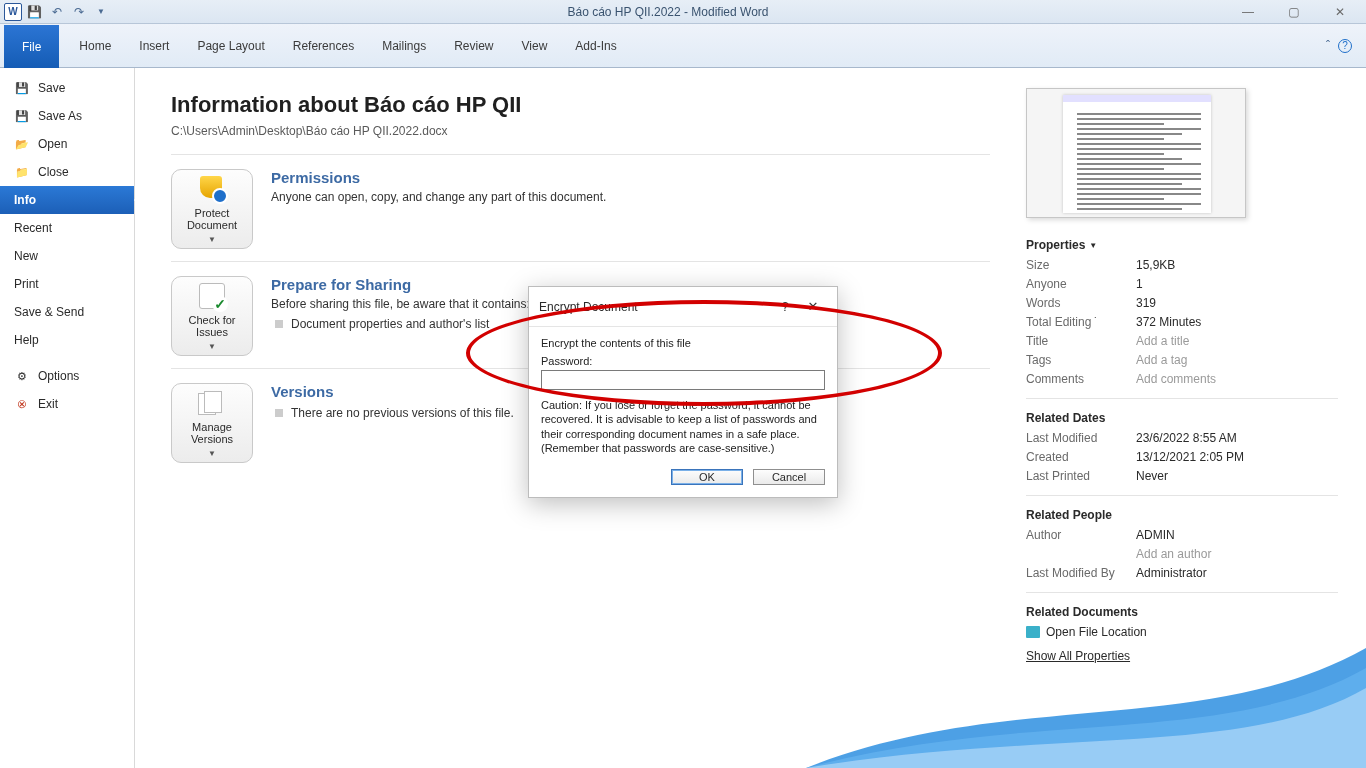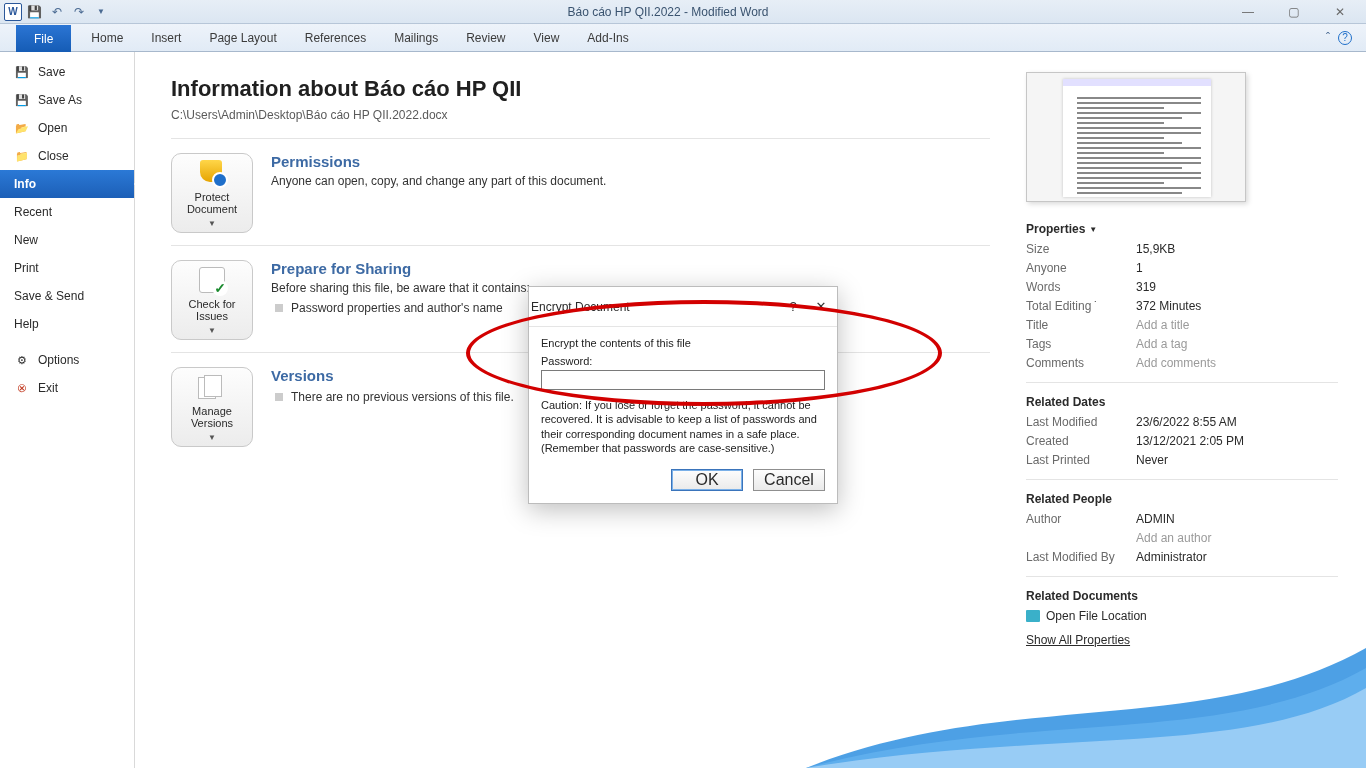--- a/index.html
+++ b/index.html
@@ -8,21 +8,21 @@
 
 .titlebar { height: 24px; background: linear-gradient(#e7eef6,#dbe6f2); display: flex; align-items: center; padding: 0 4px; border-bottom: 1px solid #b7c6d8; }
 .titlebar .qat { display: flex; align-items: center; gap: 4px; }
 .word-logo { width: 18px; height: 18px; background: #fff; border: 1px solid #2a579a; color: #2a579a; font-weight: bold; font-size: 10px; display: flex; align-items: center; justify-content: center; border-radius: 2px; }
 .qat-icon { width: 18px; height: 18px; display: flex; align-items: center; justify-content: center; color: #4a6a92; font-size: 12px; }
 .titlebar .title { flex: 1; text-align: center; font-size: 12px; color: #3a536f; }
 .win-controls { display: flex; gap: 2px; }
 .win-btn { width: 44px; height: 20px; display: flex; align-items: center; justify-content: center; color: #6a6a6a; font-size: 12px; }
 
 
-.tabs-row { height: 28px; display: flex; align-items: stretch; background: linear-gradient(#eef3fa,#e1ebf6); border-bottom: 1px solid #a7b8cc; padding-left: 16px; }
+.tabs-row { height: 44px; display: flex; align-items: stretch; background: linear-gradient(#eef3fa,#e1ebf6); border-bottom: 1px solid #a7b8cc; padding-left: 4px; }
 .tab { padding: 0 14px; display: flex; align-items: center; font-size: 12px; color: #3b3b3b; cursor: default; }
 .tab.file { background: linear-gradient(#2b75d4,#155cb5); color: #fff; margin-right: 6px; padding: 0 18px; position: relative; top:1px; }
 .tabs-row .help-icon { margin-left: auto; padding: 0 14px; display:flex; align-items:center; gap:8px; color:#4a6a92; }
 
 
 .backstage { display: flex; height: calc(768px - 50px); }
 .sidebar { width: 135px; background: #fff; border-right: 1px solid #d9d9d9; padding-top: 6px; }
 .side-item { height: 28px; display: flex; align-items: center; gap: 8px; padding: 0 14px; font-size: 12px; color: #2a2a2a; }
 .side-item .mini { width: 16px; height: 14px; display: inline-flex; align-items:center; justify-content:center; font-size:11px; }
 .side-item.active { background: linear-gradient(#2b79d6,#1c5fb7); color: #fff; position: relative; font-weight:600; }
@@ -58,29 +58,29 @@
 .prop-row .k { width: 110px; color: #6a6a6a; }
 .prop-row .v { color: #2a2a2a; }
 .prop-row .v.placeholder { color: #9a9a9a; text-align: right; }
 .prop-divider { height:1px; background:#e4e4e4; margin:12px 0; }
 .link-txt { text-decoration: underline; color:#2a2a2a; cursor:default; }
 .file-loc { display:flex; align-items:center; gap:6px; color:#2a2a2a; font-size:12px; margin:6px 0 10px; }
 .folder-ico { width:14px;height:12px;background:#3ab0c9;border-radius:1px; }
 
 
 .dialog { position: absolute; left: 528px; top: 286px; width: 310px; background: #fff; border: 1px solid #bcbcbc; box-shadow: 0 6px 24px rgba(0,0,0,0.25); }
-.dialog .dlg-title { height: 40px; display: flex; align-items: center; padding: 0 2px; font-size: 12px; border-bottom: 1px solid #e5e5e5; }
+.dialog .dlg-title { height: 40px; display: flex; align-items: center; padding: 0 10px; font-size: 12px; border-bottom: 1px solid #e5e5e5; }
 .dlg-title .spacer { flex:1; }
 .dlg-title .dlg-icon { width:28px; text-align:center; color:#333; font-size:13px; }
 .dialog .dlg-body { padding: 10px 12px 4px; font-size: 11px; color: #222; }
 .dlg-body .lbl { margin: 6px 0 3px; }
 .dlg-body input { width: 100%; height: 20px; border: 1px solid #7a7a7a; padding: 0 4px; font-size: 12px; }
 .dlg-body .caution { margin-top: 8px; line-height: 1.3; }
 .dlg-actions { display: flex; justify-content: flex-end; gap: 10px; padding: 10px 12px 12px; }
-.dlg-btn { width: 72px; height: 22px; border: 1px solid #8f8f8f; background: linear-gradient(#fdfdfd,#eaeaea); font-size: 16px; display:flex;align-items:center;justify-content:center; }
+.dlg-btn { width: 72px; height: 16px; border: 1px solid #8f8f8f; background: linear-gradient(#fdfdfd,#eaeaea); font-size: 11px; display:flex;align-items:center;justify-content:center; }
 .dlg-btn.primary { border-color: #3a74bb; box-shadow: 0 0 0 1px #7ab0e8 inset; }
 
 
 .red-ellipse { position:absolute; left:466px; top:300px; width:476px; height:106px; border:4px solid #d20000; border-radius:50%; pointer-events:none; }
 
 
 .swoosh { position:absolute; right:0; bottom:0; width:560px; height:120px; pointer-events:none; overflow:hidden; }
 .swoosh svg { width:100%; height:100%; }
 
 
@@ -203,21 +203,21 @@
               <div class="checkico"></div>
             </div>
           <span>Check for Issues</span>
           <span class="drop">▼</span>
         </div>
         <div class="section-body">
           <div class="sec-title">Prepare for Sharing</div>
           <div class="sec-desc">Before sharing this file, be aware that it contains:</div>
           <div class="bullet-row">
               <span class="sq"></span>
-              <span>Password properties and author's name</span>
+              <span>Document properties and author's list</span>
             </div>
         </div>
       </div>
       <div class="hr"></div>
 
       <div class="section">
         <div class="big-btn">
           <div class="ico">
               <div class="versico"></div>
             </div>

